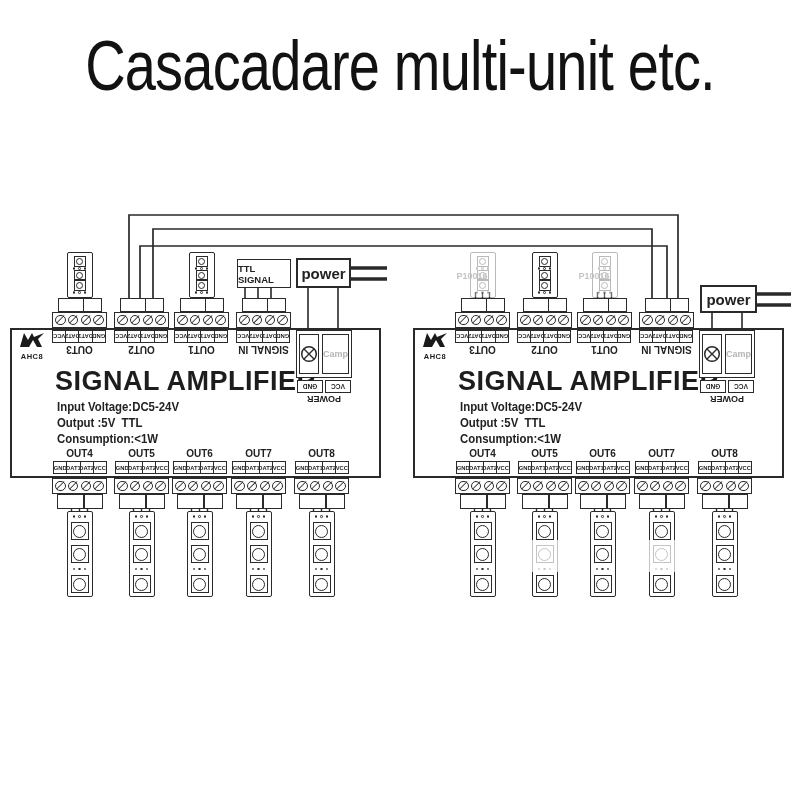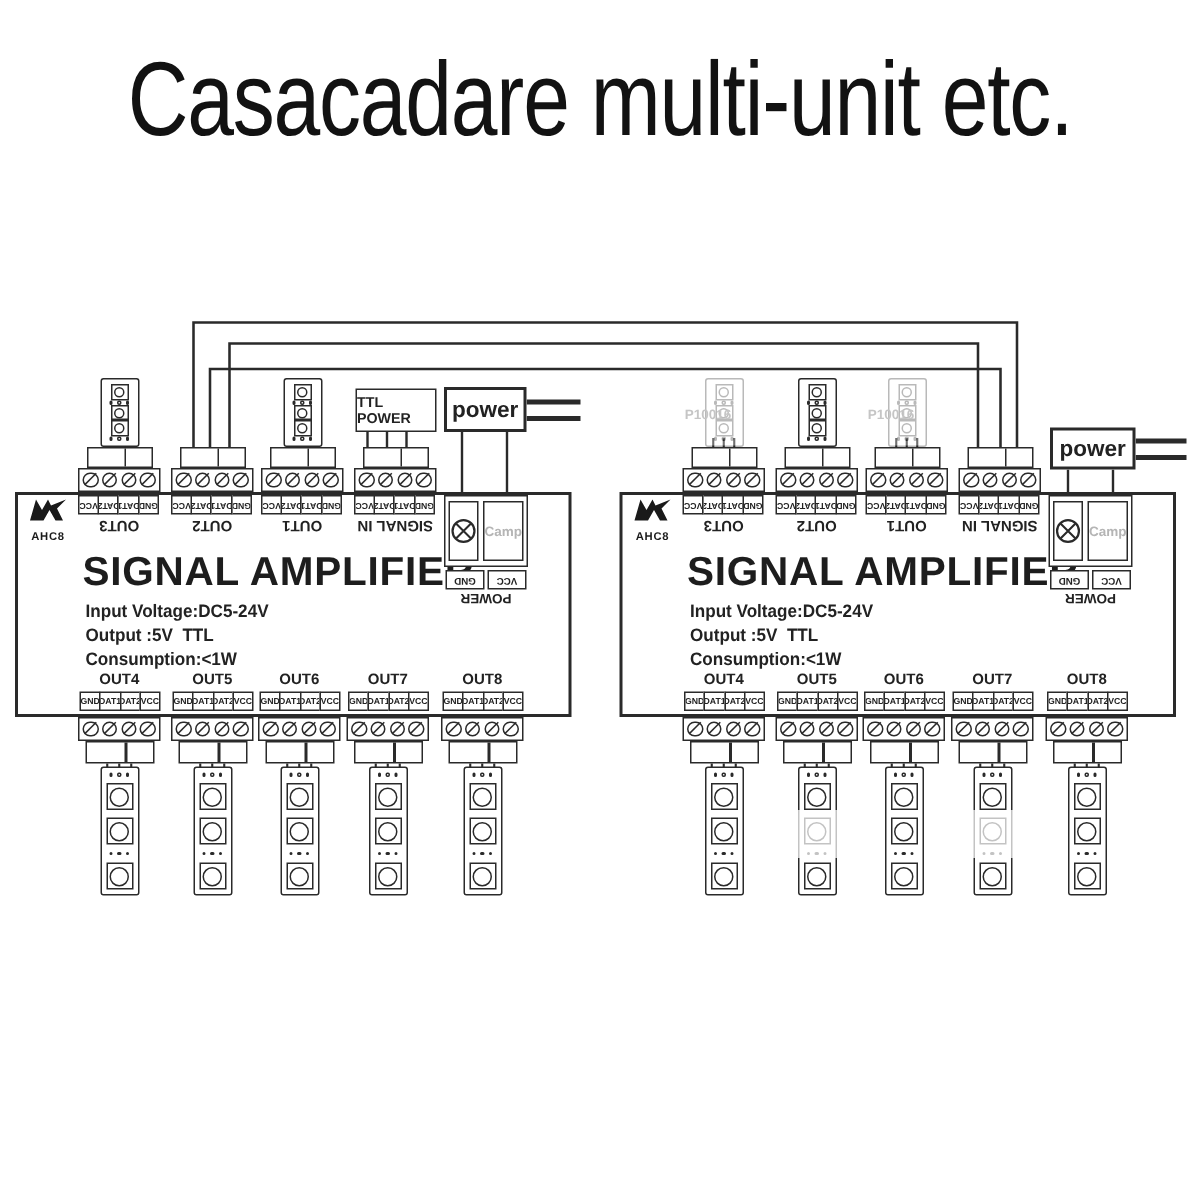--- a/index.html
+++ b/index.html
@@ -172,21 +172,21 @@
         <div class="screw"></div>
       </div>
       <div class="labelsrow flip" style="left: 237px; top: 330px; width: 53px; height: 13px; position: absolute;">
         <div class="pincell" style="height: 13px;">GND</div>
         <div class="pincell" style="height: 13px;">DAT1</div>
         <div class="pincell" style="height: 13px;">DAT2</div>
         <div class="pincell" style="height: 13px;">VCC</div>
       </div>
       <div class="portname flip" style="left: 236px; top: 344px; width: 55px; position: absolute;">SIGNAL IN</div>
       <div class="entry" style="left: 241.5px; top: 298px; width: 44px; height: 14px;"></div>
-      <div class="labelbox" style="left: 237px; top: 259px; width: 54px; height: 29px; font-size: 9.5px; position: absolute;">TTL POWER</div>
+      <div class="labelbox" style="left: 237px; top: 259px; width: 54px; height: 29px; font-size: 9.5px; position: absolute;">TTL SIGNAL</div>
       <div class="portname" style="left: 52px; top: 448px; width: 55px; position: absolute;">OUT4</div>
       <div class="labelsrow" style="left: 53px; top: 461px; width: 53px; height: 13px; position: absolute;">
         <div class="pincell" style="height: 13px;">GND</div>
         <div class="pincell" style="height: 13px;">DAT1</div>
         <div class="pincell" style="height: 13px;">DAT2</div>
         <div class="pincell" style="height: 13px;">VCC</div>
       </div>
       <div class="screwblock" style="left: 52px; top: 478px; width: 55px; height: 16px; position: absolute;">
         <div class="screw"></div>
         <div class="screw"></div>

